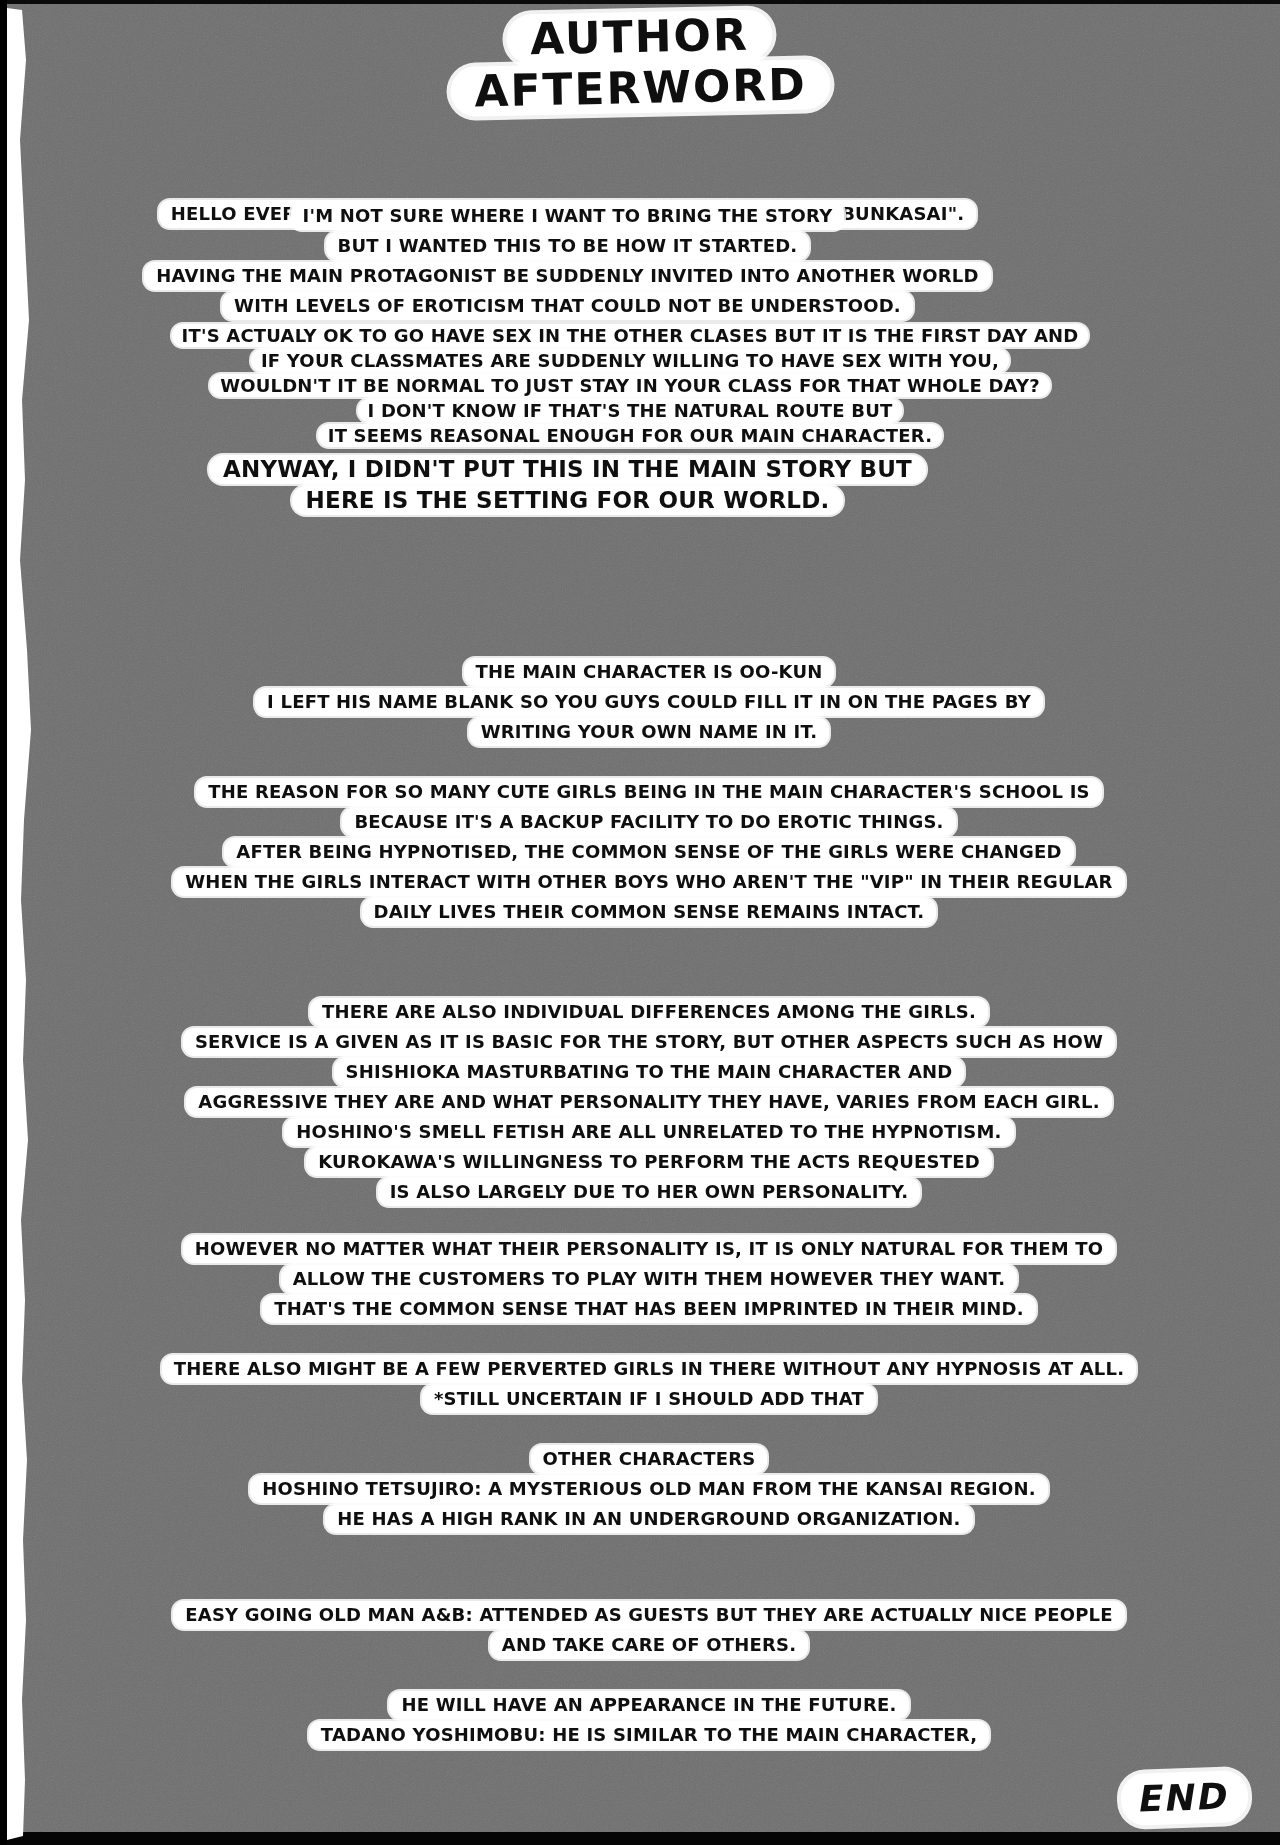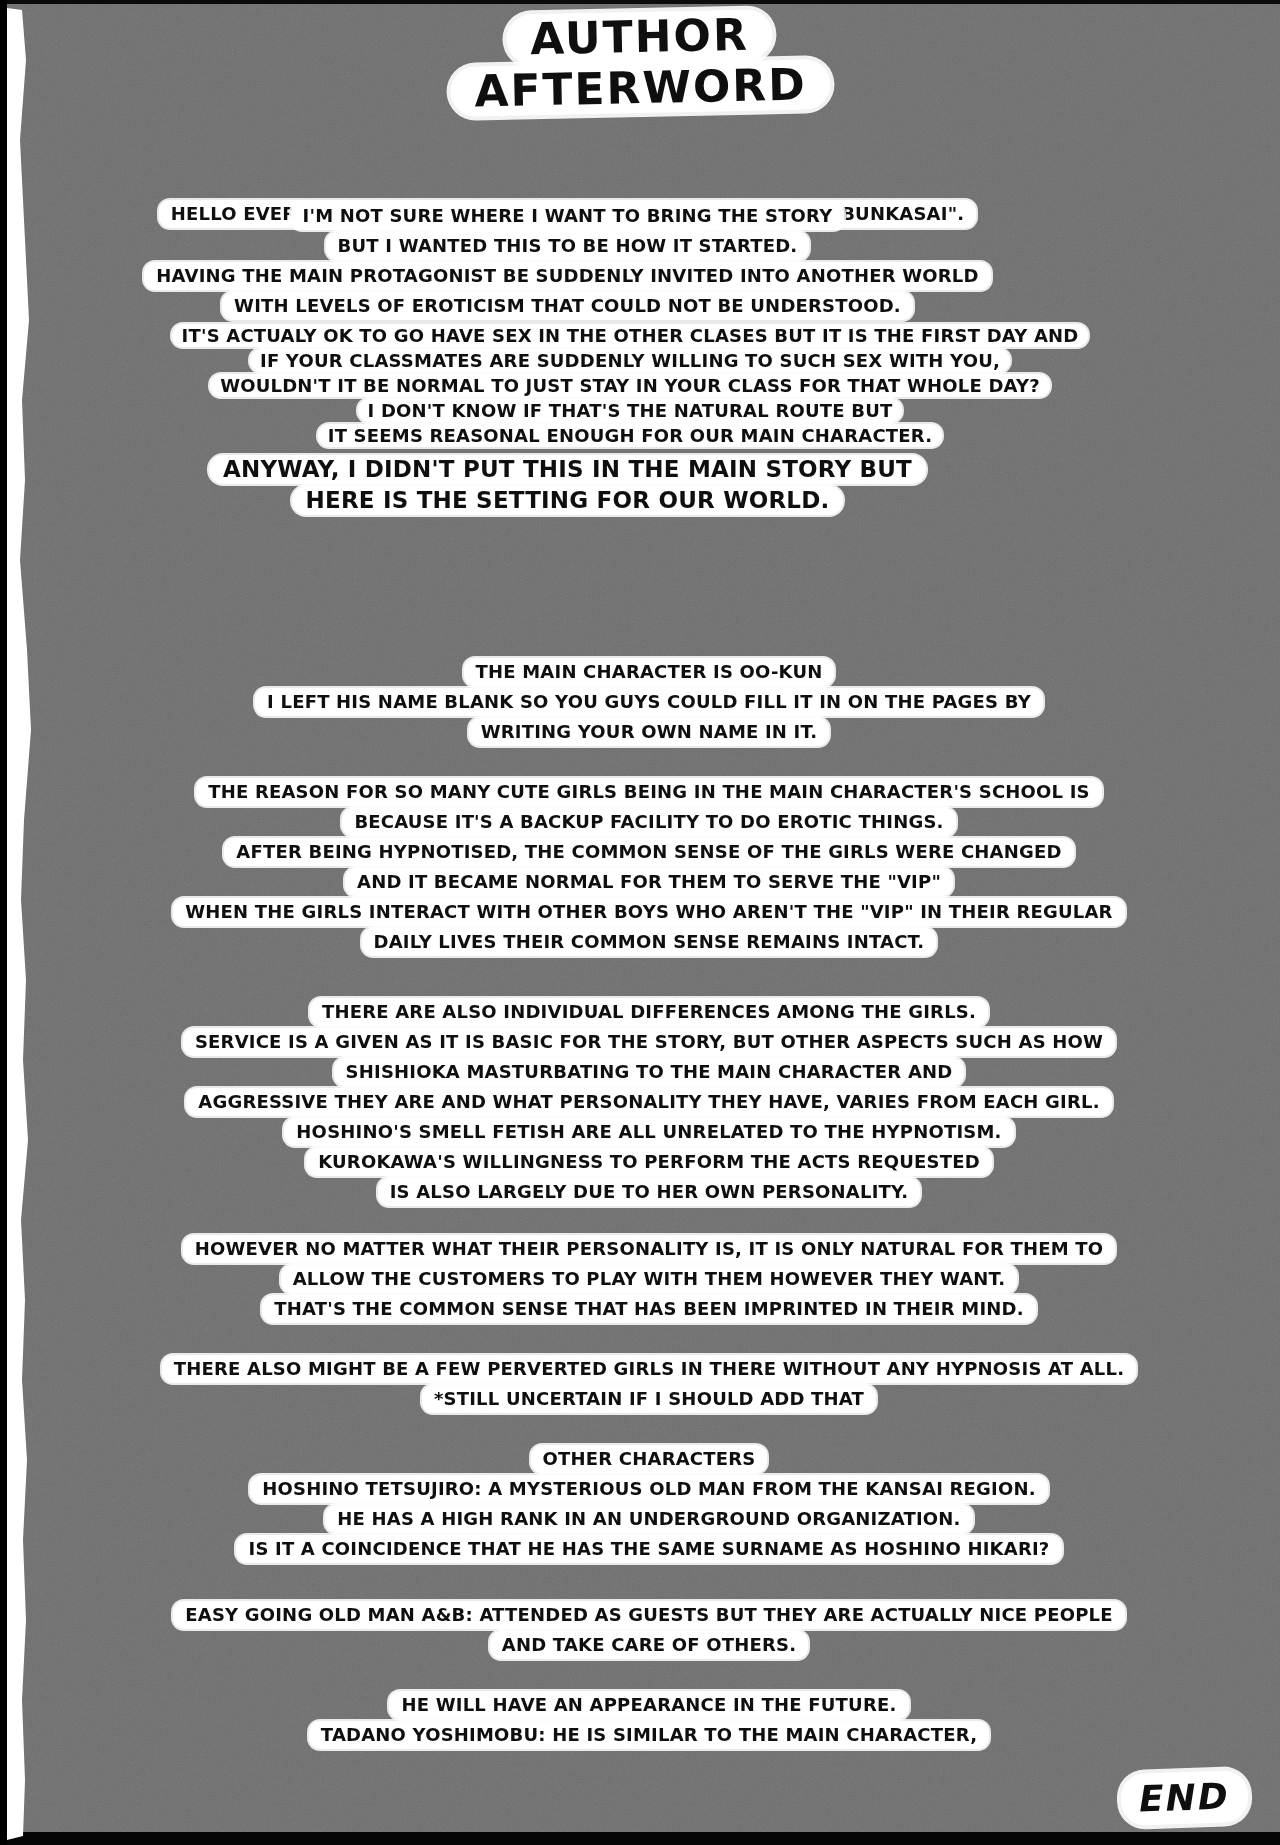--- a/index.html
+++ b/index.html
@@ -71,39 +71,38 @@
       <div class="pline"><span class="blob">DID YOU GUYS ENJOY IT?</span></div>
     </div>
   <div class="para center-a" style="top:200px;top:202px">
       <div class="pline"><span class="blob">I'M NOT SURE WHERE I WANT TO BRING THE STORY</span></div>
       <div class="pline"><span class="blob">BUT I WANTED THIS TO BE HOW IT STARTED.</span></div>
       <div class="pline"><span class="blob">HAVING THE MAIN PROTAGONIST BE SUDDENLY INVITED INTO ANOTHER WORLD</span></div>
       <div class="pline"><span class="blob">WITH LEVELS OF EROTICISM THAT COULD NOT BE UNDERSTOOD.</span></div>
     </div>
   <div class="para center-b tight" style="top:324px">
       <div class="pline"><span class="blob">IT'S ACTUALY OK TO GO HAVE SEX IN THE OTHER CLASES BUT IT IS THE FIRST DAY AND</span></div>
-      <div class="pline"><span class="blob">IF YOUR CLASSMATES ARE SUDDENLY WILLING TO SUCH SEX WITH YOU,</span></div>
+      <div class="pline"><span class="blob">IF YOUR CLASSMATES ARE SUDDENLY WILLING TO HAVE SEX WITH YOU,</span></div>
       <div class="pline"><span class="blob">WOULDN'T IT BE NORMAL TO JUST STAY IN YOUR CLASS FOR THAT WHOLE DAY?</span></div>
       <div class="pline"><span class="blob">I DON'T KNOW IF THAT'S THE NATURAL ROUTE BUT</span></div>
       <div class="pline"><span class="blob">IT SEEMS REASONAL ENOUGH FOR OUR MAIN CHARACTER.</span></div>
     </div>
   <div class="para center-a large" style="top:455px">
       <div class="pline"><span class="blob">ANYWAY, I DIDN'T PUT THIS IN THE MAIN STORY BUT</span></div>
       <div class="pline"><span class="blob">HERE IS THE SETTING FOR OUR WORLD.</span></div>
     </div>
   <div class="para left-p" style="top:658px">
       <div class="pline"><span class="blob">THE MAIN CHARACTER IS OO-KUN</span></div>
       <div class="pline"><span class="blob">I LEFT HIS NAME BLANK SO YOU GUYS COULD FILL IT IN ON THE PAGES BY</span></div>
       <div class="pline"><span class="blob">WRITING YOUR OWN NAME IN IT.</span></div>
     </div>
   <div class="para left-p" style="top:778px">
       <div class="pline"><span class="blob">THE REASON FOR SO MANY CUTE GIRLS BEING IN THE MAIN CHARACTER'S SCHOOL IS</span></div>
       <div class="pline"><span class="blob">BECAUSE IT'S A BACKUP FACILITY TO DO EROTIC THINGS.</span></div>
       <div class="pline"><span class="blob">AFTER BEING HYPNOTISED, THE COMMON SENSE OF THE GIRLS WERE CHANGED</span></div>
-      <div class="pline"><span class="blob">AND IT BECAME NORMAL FOR THEM TO SERVE THE "VIP"</span></div>
       <div class="pline"><span class="blob">WHEN THE GIRLS INTERACT WITH OTHER BOYS WHO AREN'T THE "VIP" IN THEIR REGULAR</span></div>
       <div class="pline"><span class="blob">DAILY LIVES THEIR COMMON SENSE REMAINS INTACT.</span></div>
     </div>
   <div class="para left-p" style="top:998px">
       <div class="pline"><span class="blob">THERE ARE ALSO INDIVIDUAL DIFFERENCES AMONG THE GIRLS.</span></div>
       <div class="pline"><span class="blob">SERVICE IS A GIVEN AS IT IS BASIC FOR THE STORY, BUT OTHER ASPECTS SUCH AS HOW</span></div>
       <div class="pline"><span class="blob">SHISHIOKA MASTURBATING TO THE MAIN CHARACTER AND</span></div>
       <div class="pline"><span class="blob">AGGRESSIVE THEY ARE AND WHAT PERSONALITY THEY HAVE, VARIES FROM EACH GIRL.</span></div>
       <div class="pline"><span class="blob">HOSHINO'S SMELL FETISH ARE ALL UNRELATED TO THE HYPNOTISM.</span></div>
       <div class="pline"><span class="blob">KUROKAWA'S WILLINGNESS TO PERFORM THE ACTS REQUESTED</span></div>
@@ -115,21 +114,20 @@
       <div class="pline"><span class="blob">THAT'S THE COMMON SENSE THAT HAS BEEN IMPRINTED IN THEIR MIND.</span></div>
     </div>
   <div class="para left-p" style="top:1355px">
       <div class="pline"><span class="blob">THERE ALSO MIGHT BE A FEW PERVERTED GIRLS IN THERE WITHOUT ANY HYPNOSIS AT ALL.</span></div>
       <div class="pline"><span class="blob">*STILL UNCERTAIN IF I SHOULD ADD THAT</span></div>
     </div>
   <div class="para left-p" style="top:1445px">
       <div class="pline"><span class="blob">OTHER CHARACTERS</span></div>
       <div class="pline"><span class="blob">HOSHINO TETSUJIRO: A MYSTERIOUS OLD MAN FROM THE KANSAI REGION.</span></div>
       <div class="pline"><span class="blob">HE HAS A HIGH RANK IN AN UNDERGROUND ORGANIZATION.</span></div>
-      <div class="pline"><span class="blob">IS IT A COINCIDENCE THAT HE HAS THE SAME SURNAME AS HOSHINO HIKARI?</span></div>
     </div>
   <div class="para left-p" style="top:1601px">
       <div class="pline"><span class="blob">EASY GOING OLD MAN A&amp;B: ATTENDED AS GUESTS BUT THEY ARE ACTUALLY NICE PEOPLE</span></div>
       <div class="pline"><span class="blob">AND TAKE CARE OF OTHERS.</span></div>
     </div>
   <div class="para left-p" style="top:1691px">
       <div class="pline"><span class="blob">HE WILL HAVE AN APPEARANCE IN THE FUTURE.</span></div>
       <div class="pline"><span class="blob">TADANO YOSHIMOBU: HE IS SIMILAR TO THE MAIN CHARACTER,</span></div>
     </div>
 

